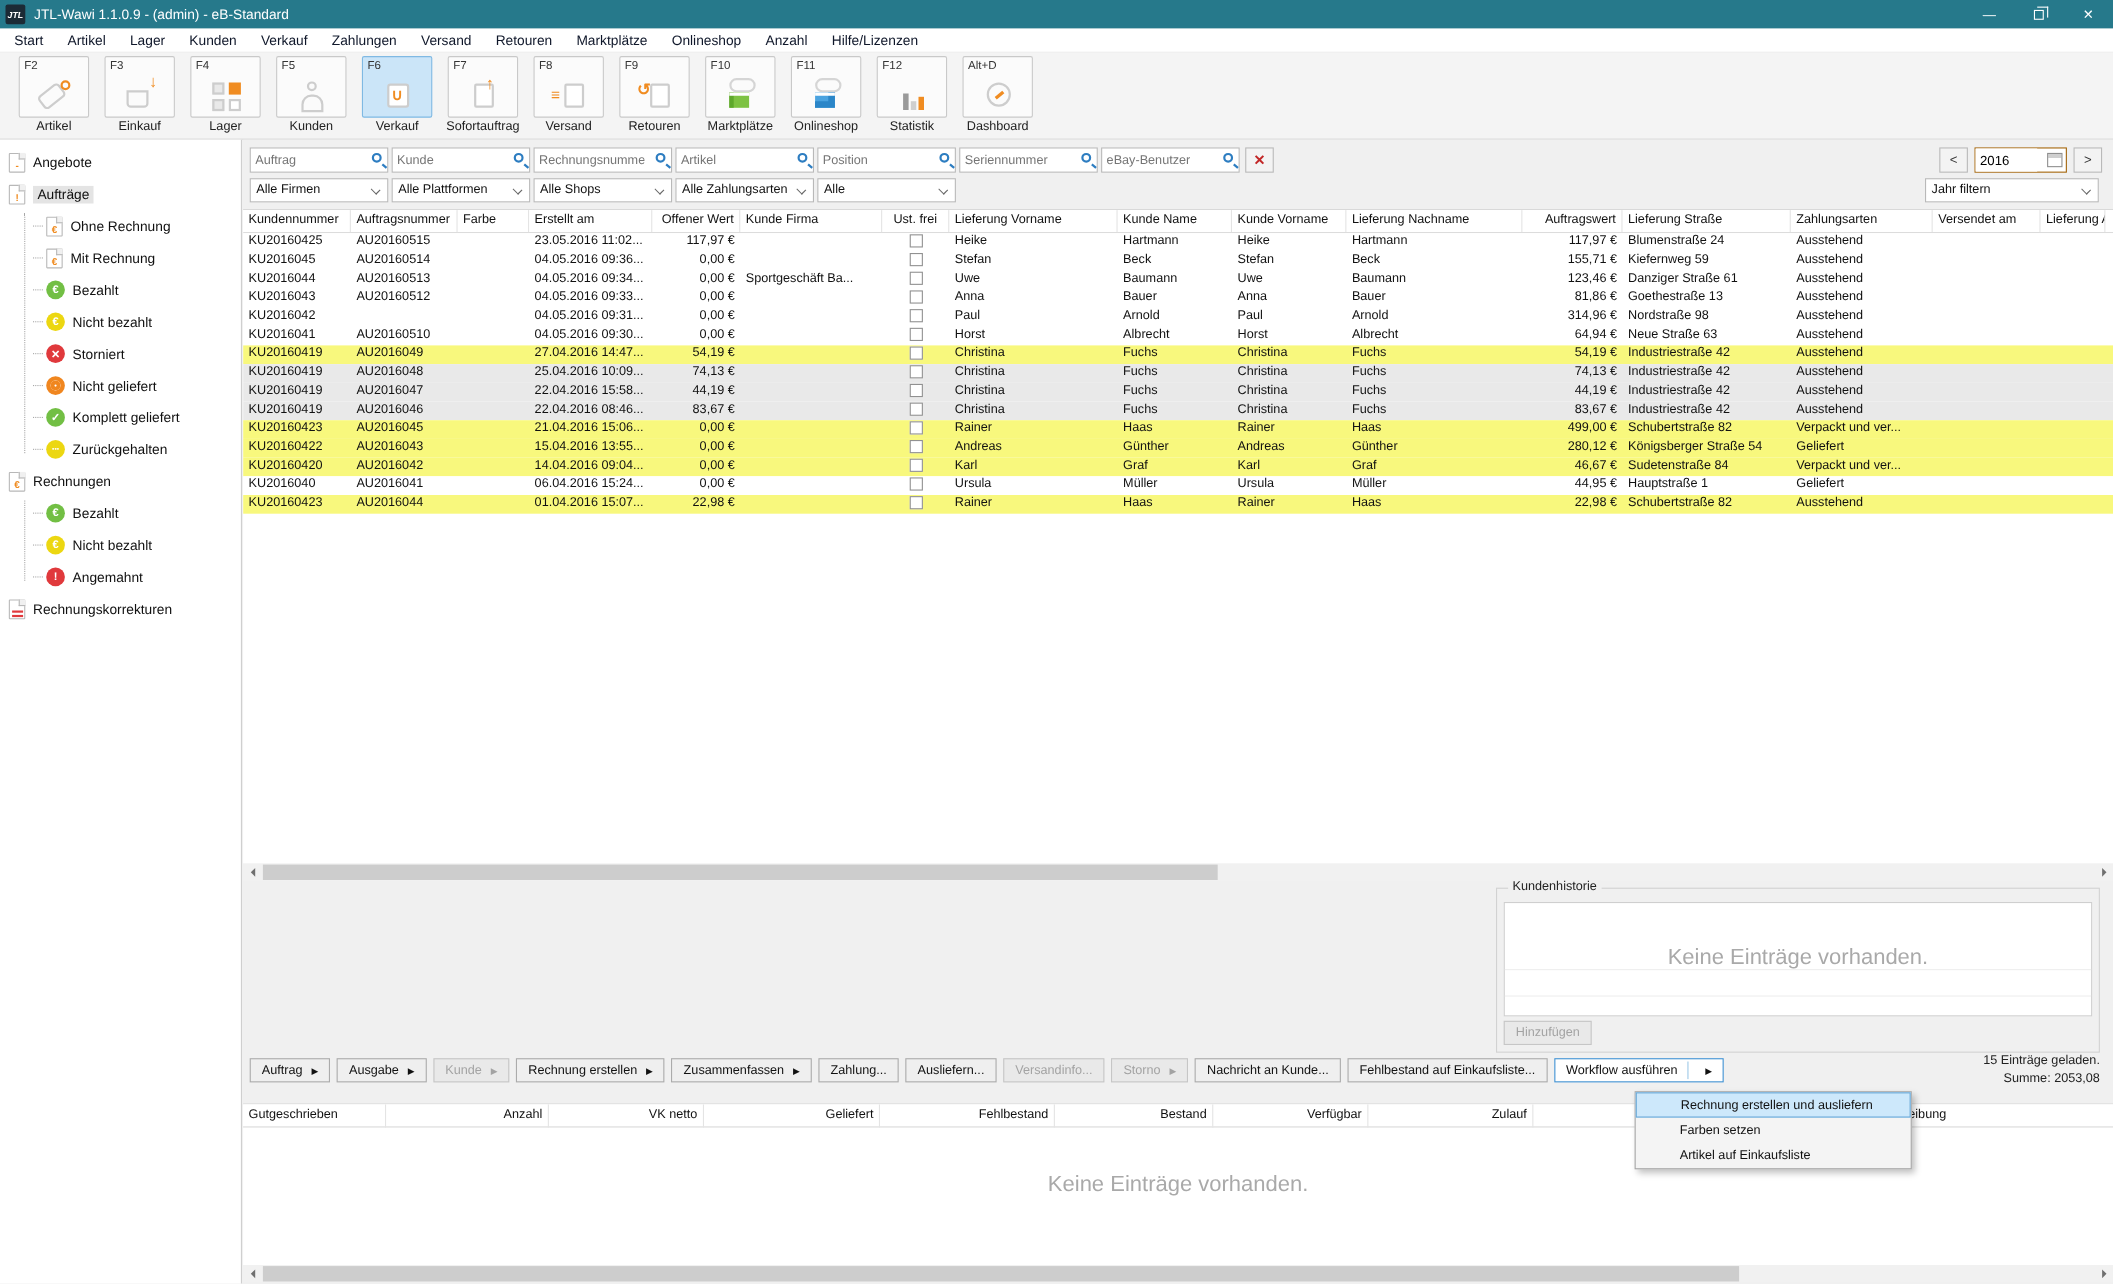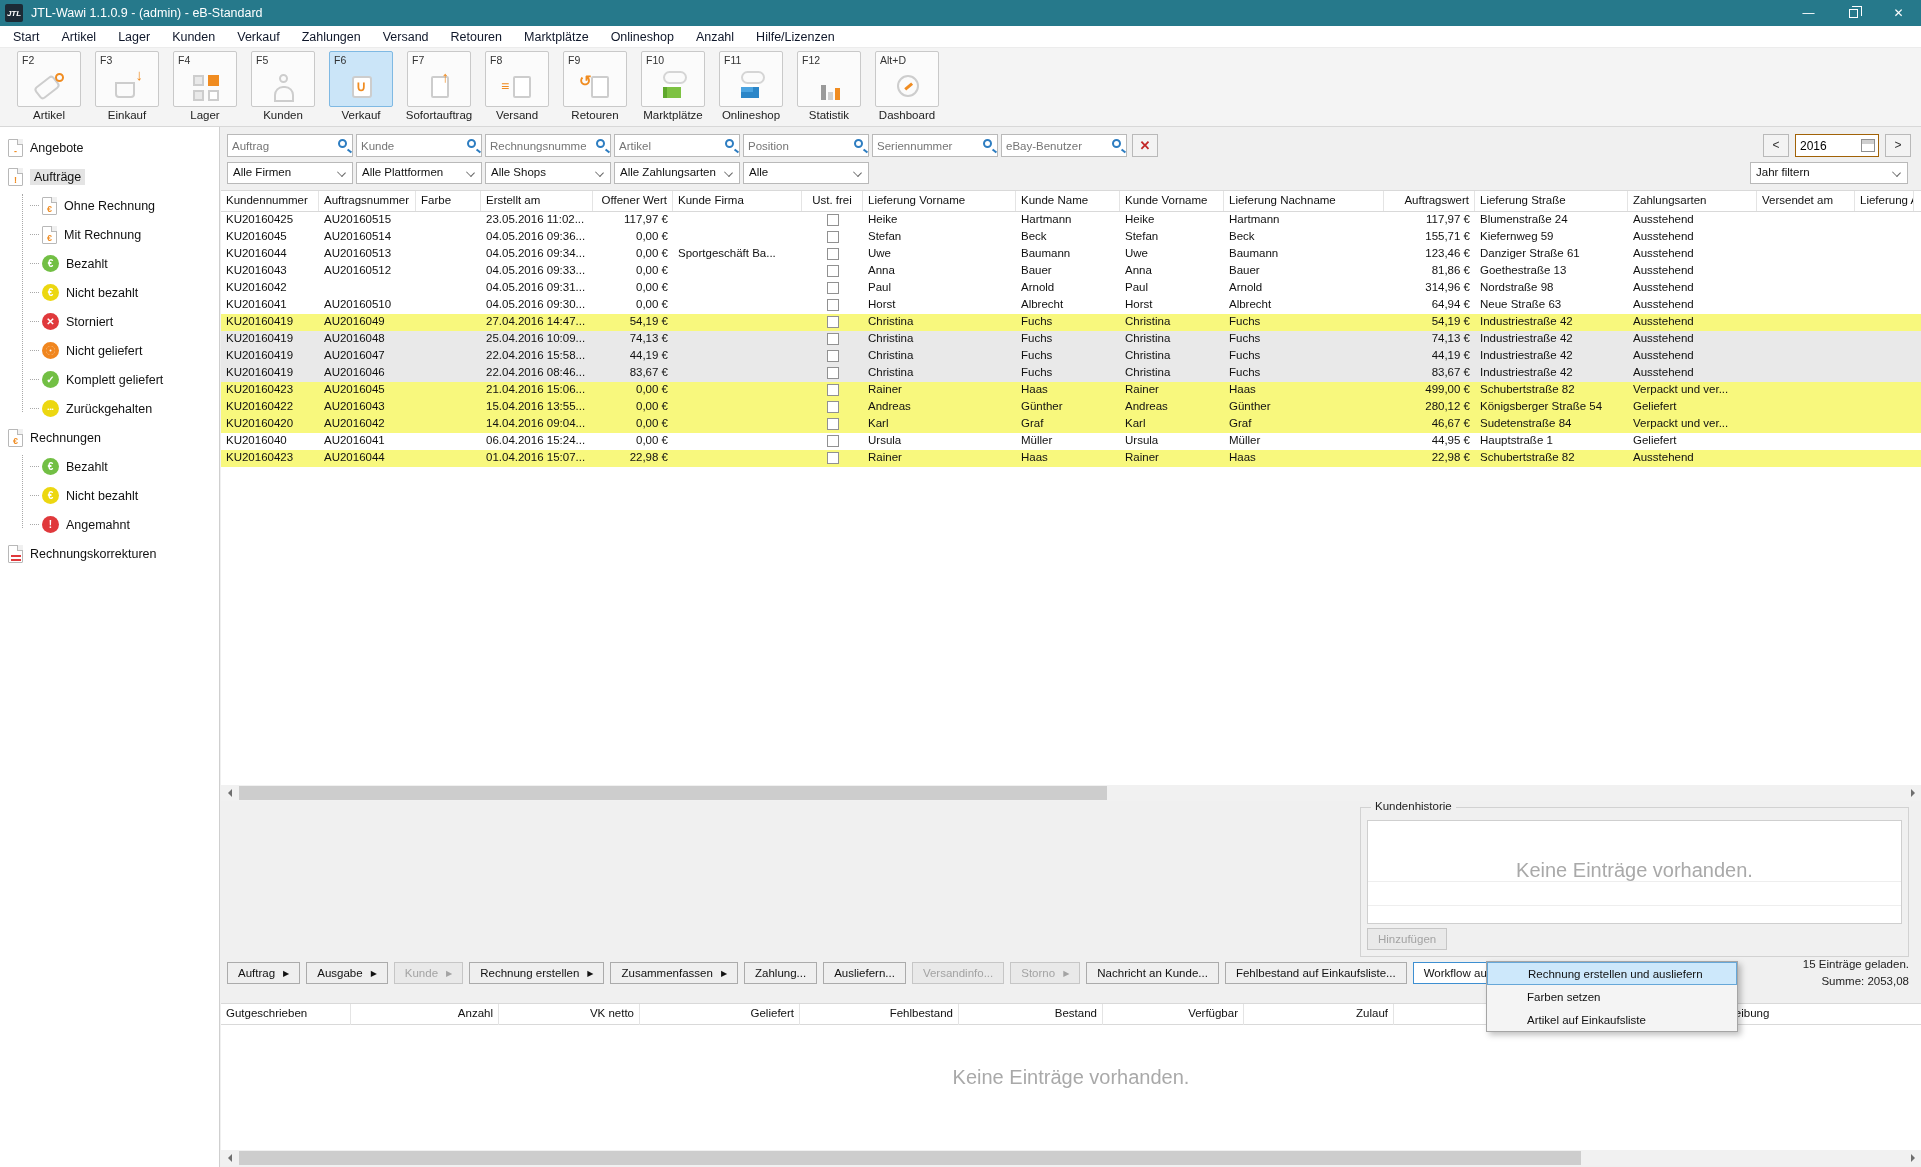--- a/index.html
+++ b/index.html
@@ -136,21 +136,21 @@
   .btn.hl { background:#fff; border:1px solid #3d8fd1; }
   .btn.hl .sep { width:1px; height:16px; background:#9ec9e8; margin:0 7px 0 9px; }
   .statusblock { position:absolute; right:12px; top:831px; text-align:right; font-size:11.5px; color:#222; }
   .statusblock div { margin-bottom:5px; }
 
   
   .postable { position:absolute; left:0; top:876px; width:1700px; height:147px; background:#fff; border-top:1px solid #d9d9d9; }
   .posempty { position:absolute; left:0; right:0; top:62px; text-align:center; font-size:20px; color:#a9a9a9; }
 
   
-  .ctxmenu { position:absolute; left:1265px; top:834px; width:252px; background:#f4f4f4; border:1px solid #a5a5a5; box-shadow:3px 3px 6px rgba(0,0,0,0.25); z-index:50; }
+  .ctxmenu { position:absolute; left:1265px; top:865px; width:252px; background:#f4f4f4; border:1px solid #a5a5a5; box-shadow:3px 3px 6px rgba(0,0,0,0.25); z-index:50; }
   .ctxitem { height:23px; font-size:11.5px; color:#111; display:flex; align-items:center; padding-left:40px; }
   .ctxitem.hl { background:#cde8fb; border:1px solid #66a7d8; }
 </style>
 </head>
 <body>
 
 <div id="root">
 
   <div class="titlebar">
     <span class="applogo">JTL</span>

